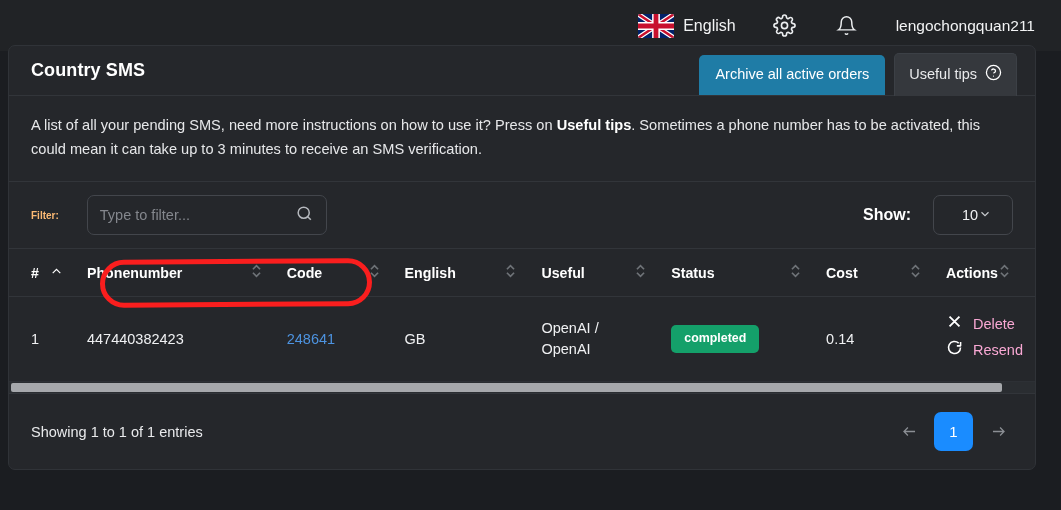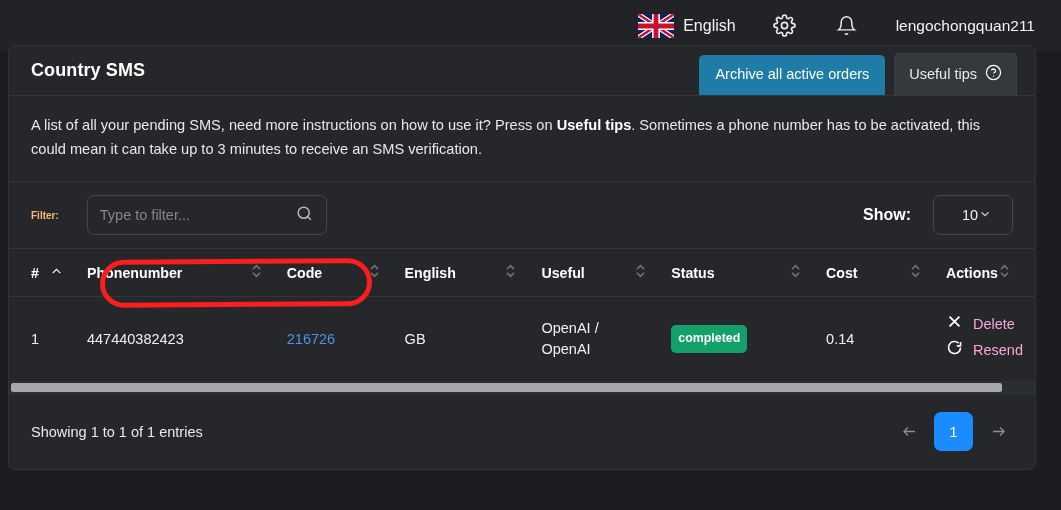--- a/index.html
+++ b/index.html
@@ -225,21 +225,21 @@
   .col-cost  { width: 120px; }
   .col-act   { width: auto;  }
 
   .code-link { color: #4d93e0; }
   .badge {
     display: inline-block;
     background: #14a06a;
     color: #ffffff;
     font-size: 12.4px;
     font-weight: bold;
-    padding: 5px 7px;
+    padding: 5px 13px;
     border-radius: 5px;
   }
   .action-row {
     display: flex;
     align-items: center;
     gap: 10px;
     color: #f9a8d4;
     font-size: 14.5px;
     cursor: pointer;
     margin-bottom: 3px;
@@ -486,21 +486,21 @@
               </span>
             </div>
           </th>
         </tr>
       </thead>
       <tbody>
         <tr>
           <td class="col-idx">1</td>
           <td class="col-phone">447440382423</td>
           <td class="col-code">
-            <span class="code-link">216726</span>
+            <span class="code-link">248641</span>
           </td>
           <td class="col-ctry">GB</td>
           <td class="col-svc">
             <span>OpenAI /</span><br>
             <span>OpenAI</span>
           </td>
           <td class="col-stat">
             <span class="badge">completed</span>
           </td>
           <td class="col-cost">0.14</td>

